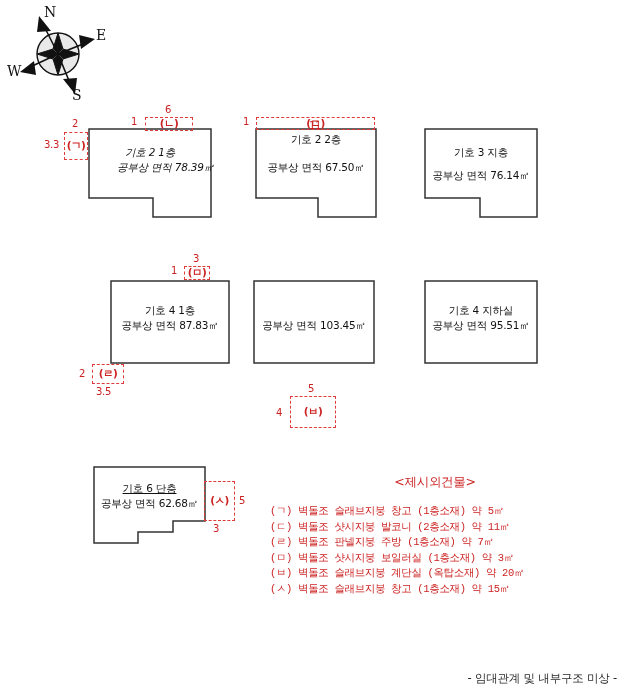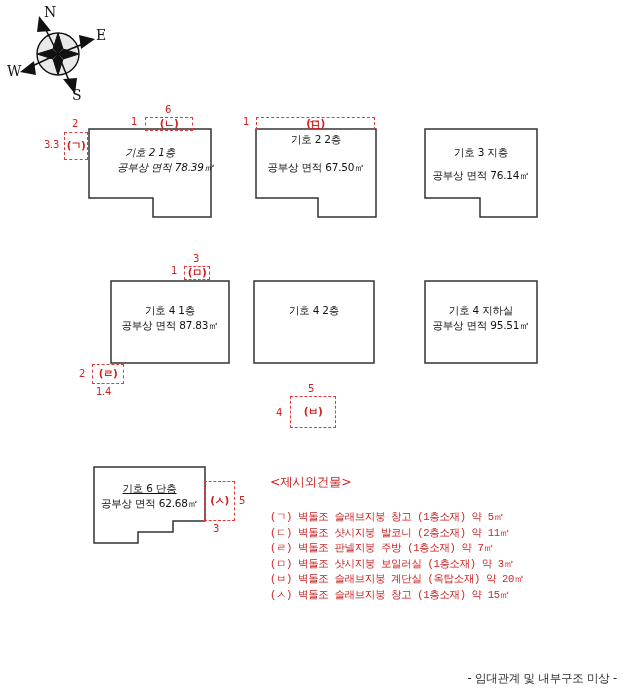--- a/index.html
+++ b/index.html
@@ -63,23 +63,23 @@
     white-space: nowrap;
     letter-spacing: -0.3px;
   }
   
   .legend {
     position: absolute;
     color: #cc2222;
   }
   .legend-title {
     font-size: 12.5px;
-    text-align: left;
+    text-align: center;
     letter-spacing: -0.3px;
-    margin-bottom: 19px;
+    margin-bottom: 13px;
     white-space: nowrap;
   }
   .legend-list {
     font-size: 10.5px;
     line-height: 15.6px;
     letter-spacing: -0.35px;
     white-space: nowrap;
   }
   .legend-row { display: block; font-family: Liberation Mono, monospace; }
   
@@ -194,28 +194,28 @@
   <div class="annex" style="left:184px; top:266px; width:26px; height:14px;">
     <span>(ㅁ)</span>
   </div>
   <div class="dim" style="left:193px; top:253px;">3</div>
   <div class="dim" style="left:171px; top:265px;">1</div>
 
   <div class="annex" style="left:92px; top:364px; width:32px; height:20px;">
     <span>(ㄹ)</span>
   </div>
   <div class="dim" style="left:79px; top:368px;">2</div>
-  <div class="dim" style="left:96px; top:386px;">1.4</div>
+  <div class="dim" style="left:96px; top:386px;">3.5</div>
 
   <div class="bldg" style="left:253px; top:280px;">
     <svg width="122" height="84" viewBox="0 0 122 84">
       <rect x="1" y="1" width="120" height="82" fill="#ffffff" stroke="#333" stroke-width="1.5"></rect>
     </svg>
-    <div class="bldg-label" style="top:23px;">
-      <span>기호 4 2층</span>
+    <div class="bldg-label" style="top:38px;">
+      <span>공부상 면적 103.45㎡</span>
     </div>
   </div>
 
   <div class="bldg" style="left:424px; top:280px;">
     <svg width="114" height="84" viewBox="0 0 114 84">
       <rect x="1" y="1" width="112" height="82" fill="#ffffff" stroke="#333" stroke-width="1.5"></rect>
     </svg>
     <div class="bldg-label" style="top:23px;">
       <span>기호 4 지하실</span>
     </div>

